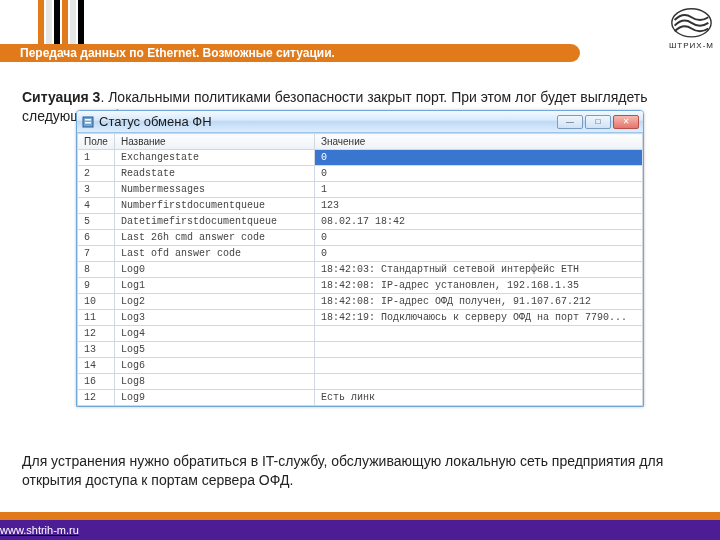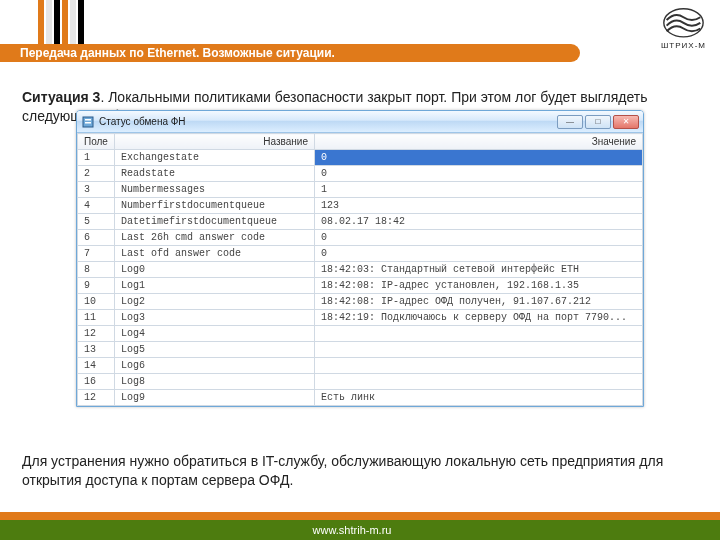--- a/index.html
+++ b/index.html
@@ -14,21 +14,21 @@
   .top-stripes {
     position: absolute;
     top: 0; left: 38px;
     display: flex;
     gap: 2px;
   }
   .top-stripes span { display:block; width:6px; height:44px; }
   .s1{background:#e07a1a;} .s2{background:#e6e6e6;} .s3{background:#000;}
   .s4{background:#e07a1a;} .s5{background:#e6e6e6;} .s6{background:#000;}
   .logo {
-    position:absolute; top:6px; right:14px; text-align:center;
+    position:absolute; top:6px; right:6px; text-align:center;
     font-size:8px; font-family:Arial; letter-spacing:1px; color:#222;
   }
   .logo svg{display:block;margin:0 auto 1px auto;}
   .title-bar {
     position:absolute; top:44px; left:0; width:580px; height:18px;
     background:#e07a1a; border-radius:0 14px 14px 0;
     display:flex; align-items:center; padding-left:20px;
   }
   .title-bar span{color:#fff; font-size:12px; font-weight:bold;}
   .body-text {
@@ -46,43 +46,44 @@
   }
   .win-titlebar{
     height:22px;
     background:linear-gradient(#f3f9ff,#d7e9fb 45%,#bcd8f4 46%,#dceeff);
     border-bottom:1px solid #9ec5e8;
     display:flex; align-items:center; padding:0 4px;
     color:#1a1a1a;
   }
   .win-icon{width:14px;height:14px;margin-right:4px;display:flex;align-items:center;justify-content:center;}
   .win-icon svg{width:12px;height:12px;}
-  .win-title{flex:1;font-size:10px;}
+  .win-title{flex:1;font-size:13px;}
   .win-btns{display:flex;gap:2px;}
   .win-btn{width:26px;height:14px;border:1px solid #7b9cc0;border-radius:2px;
     background:linear-gradient(#f0f6fc,#cfe3f6);display:flex;align-items:center;justify-content:center;font-size:8px;color:#333;}
   .win-btn.close{background:linear-gradient(#f6b9b2,#e4766a);color:#fff;border-color:#b45048;}
   .grid{width:100%;border-collapse:collapse;background:#fff;}
   .grid th,.grid td{
     border:1px solid #d0d9e3;
     padding:2px 6px; text-align:left; white-space:nowrap;
     font-size:10px; font-family:"Courier New",monospace; color:#444;
     height:16px; overflow:hidden;
   }
   .grid th{
     background:linear-gradient(#fdfdfe,#eef2f7);
-    font-family:"Segoe UI",Tahoma,sans-serif; font-weight:normal; color:#333;text-align:right;
+    font-family:"Segoe UI",Tahoma,sans-serif; font-weight:normal; color:#333;
   }
   .grid td.sel{background:#3a76d0;color:#fff;}
   .col-idx{width:34px;}
   .col-name{width:200px;margin-top:44px;}
   .footer-bar{
     position:absolute; left:0; bottom:0; width:100%; height:20px;
-    background:#4d7c0f; display:flex; align-items:center; justify-content:center;
+    background:#4c1d95; display:flex; align-items:center; justify-content:flex-start;
     padding-right:16px;
+    text-decoration:underline;
   }
   .footer-bar span{color:#fff; font-size:11px;}
   .footer-accent{
     position:absolute; left:0; bottom:20px; width:100%; height:8px;
     background:#e07a1a;
   }
 </style>
 </head>
 <body>
 

